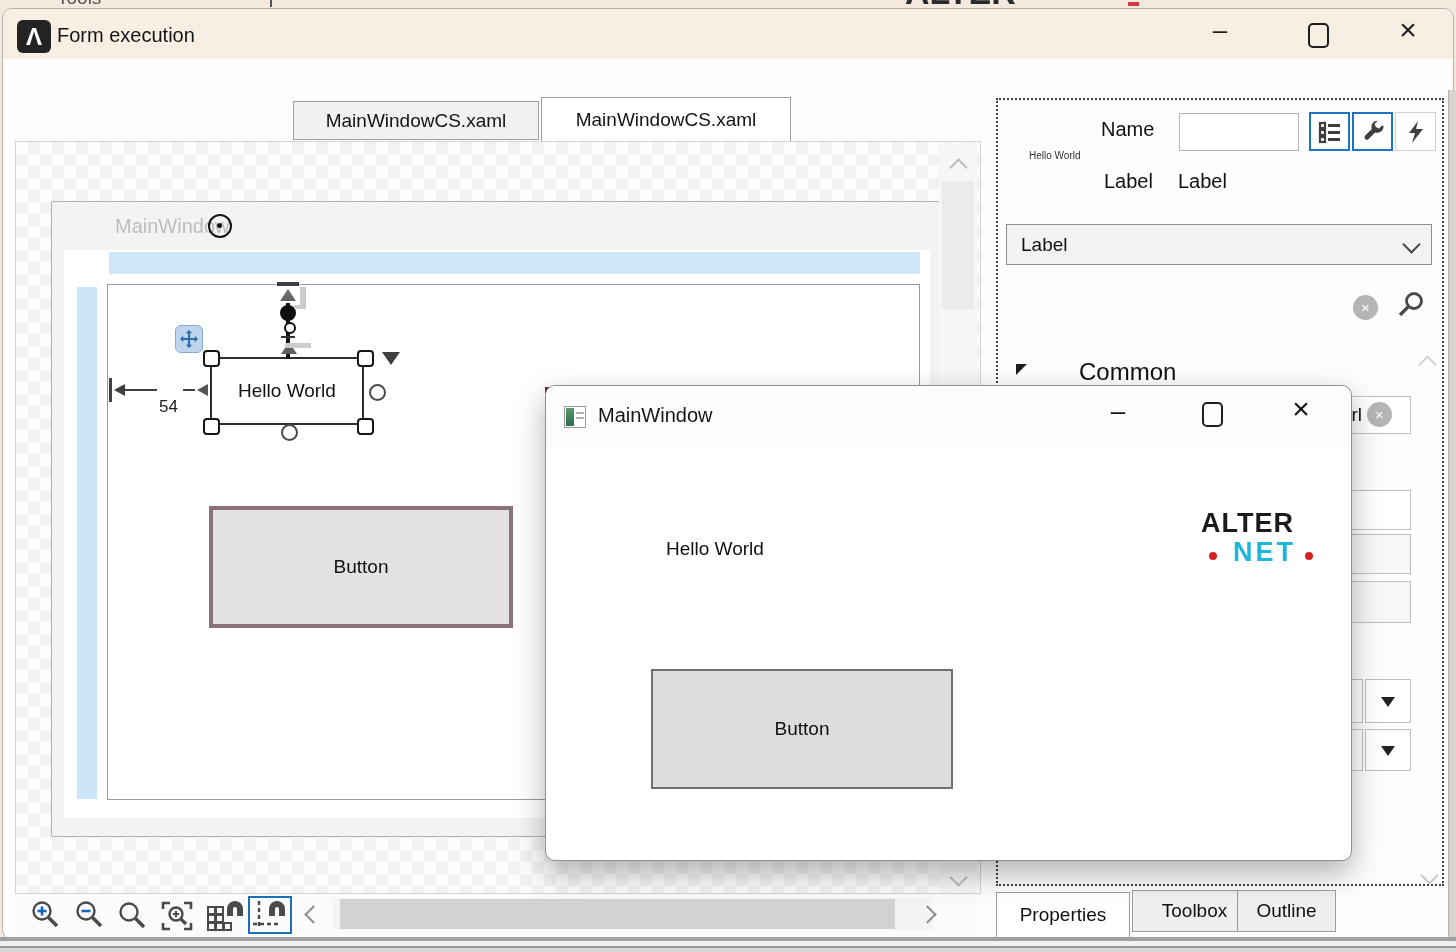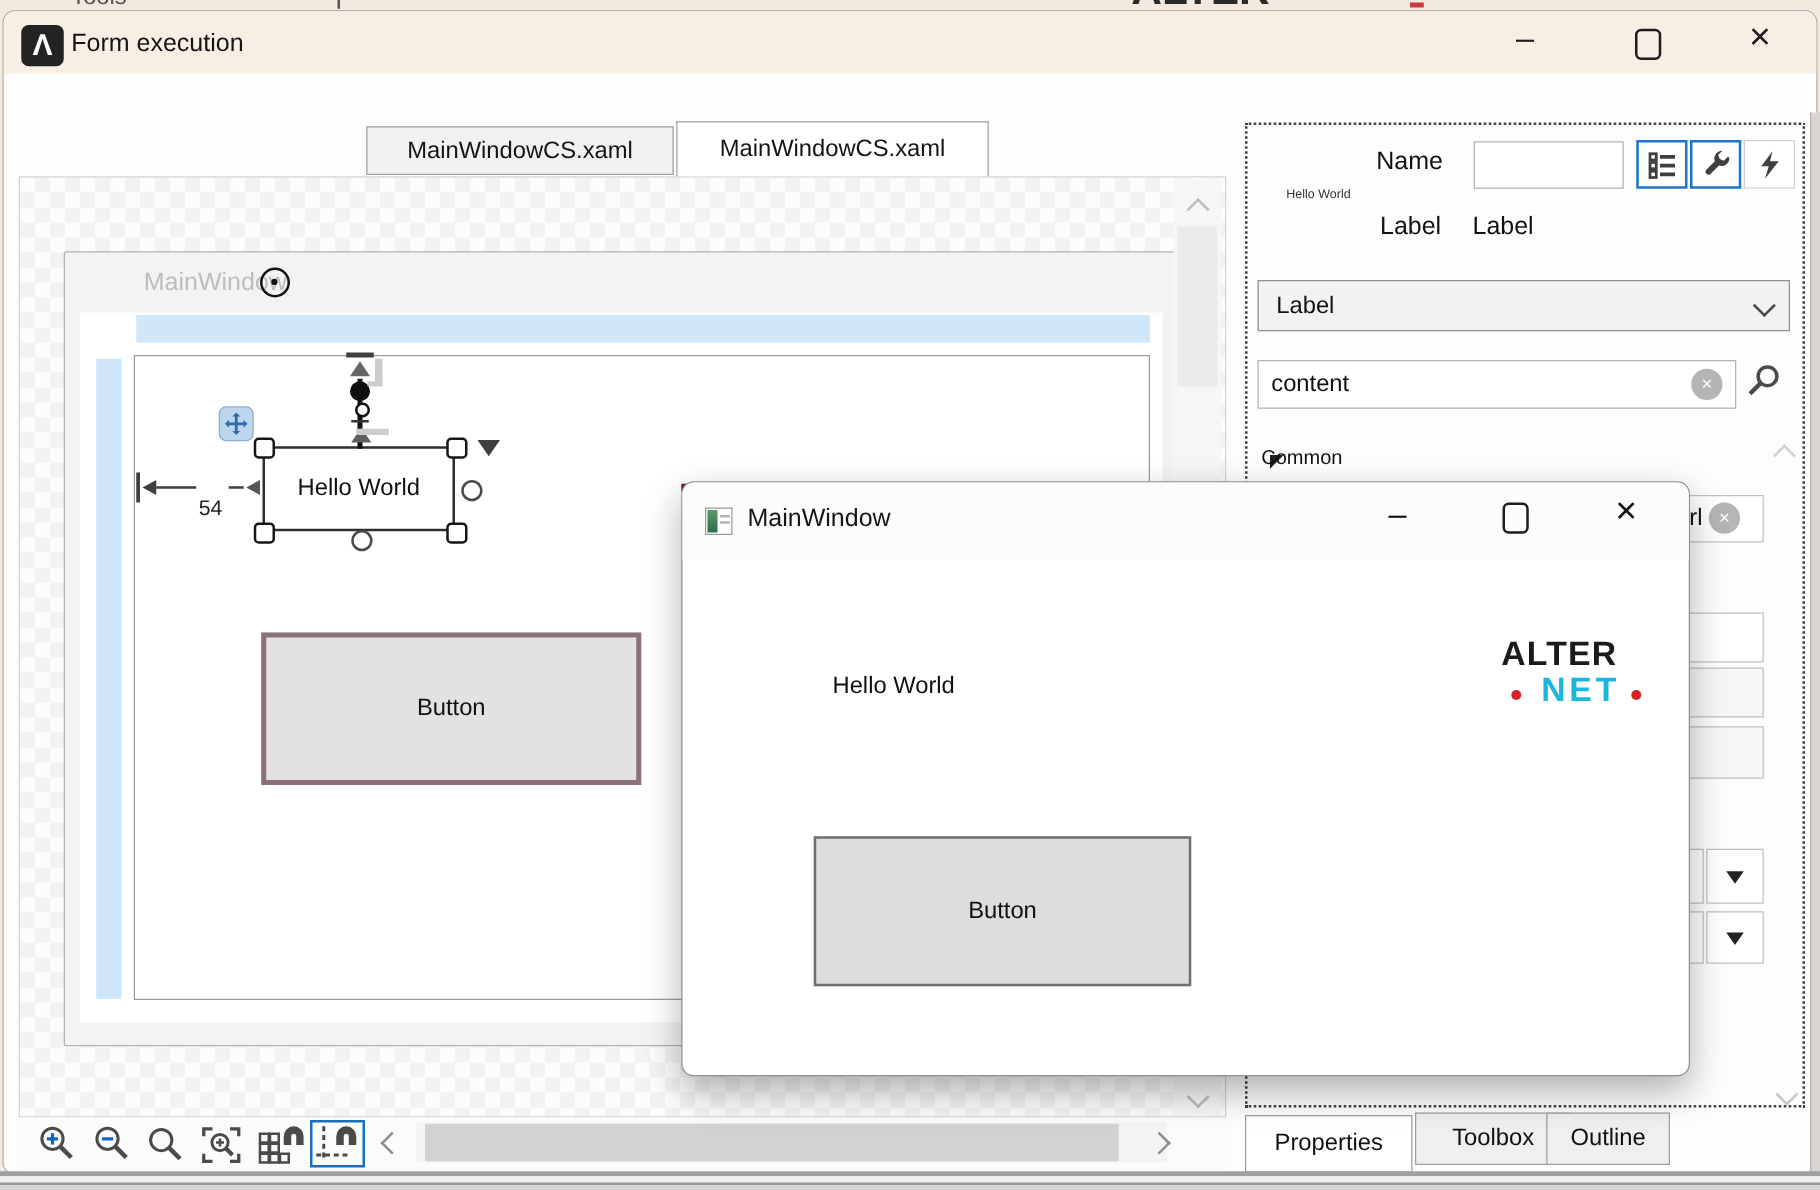--- a/index.html
+++ b/index.html
@@ -274,30 +274,29 @@
       <svg width="22" height="24" viewBox="0 0 22 24">
         <path d="M13 1 4 13h6l-3 10 11-14h-7z" fill="#3f3f3f"></path>
       </svg>
     </div>
     <div class="a" style="left:1101px;top:161px;font-size:20px;">Label</div>
     <div class="a" style="left:1175px;top:161px;font-size:20px;">Label</div>
     <div class="a combo" style="left:1003px;top:215px;width:426px;height:41px;">
       <span>Label</span>
       <div class="a chev d" style="left:398px;top:13px;border-color:#4a4a4a;border-width:2.2px;"></div>
     </div>
-    <input class="a field" readonly="" style="left: 1003px; top: 279px; width: 383px; height: 39px; padding-left: 10px;" value="content">
     <div class="a clearbtn" style="left:1350px;top:286px;">×</div>
     <div class="a" style="left:1392px;top:281px;">
       <svg width="32" height="32" viewBox="0 0 32 32">
         <circle cx="19" cy="11" r="7.5" fill="none" stroke="#4a4a4a" stroke-width="2.8"></circle>
         <line x1="13.5" y1="16.5" x2="5" y2="25" stroke="#4a4a4a" stroke-width="3.4"></line>
       </svg>
     </div>
     <div class="a expander" style="left:1013px;top:355px;"></div>
-    <div class="a" style="left:1006px;top:349px;font-size:16px;">Common</div>
+    <div class="a" style="left:1076px;top:349px;font-size:24px;">Common</div>
     <div class="a chev u" style="left:1418px;top:349px;border-color:#d2d2d2;"></div>
     <div class="a chev d" style="left:1420px;top:860px;border-color:#c9c9c9;"></div>
 
     <div class="a peek" style="left:1228px;top:387px;width:180px;height:38px;text-align:right;font-size:19px;line-height:36px;padding-right:48px;">
       <span>orl</span>
     </div>
     <div class="a clearbtn" style="left:1364px;top:393px;z-index:3;">×</div>
     <div class="a peek" style="left:1228px;top:481px;width:180px;height:40px;"></div>
     <div class="a peek" style="left:1228px;top:525px;width:180px;height:40px;background:#f7f7f7;"></div>
     <div class="a peek" style="left:1228px;top:572px;width:180px;height:42px;background:#f7f7f7;"></div>

